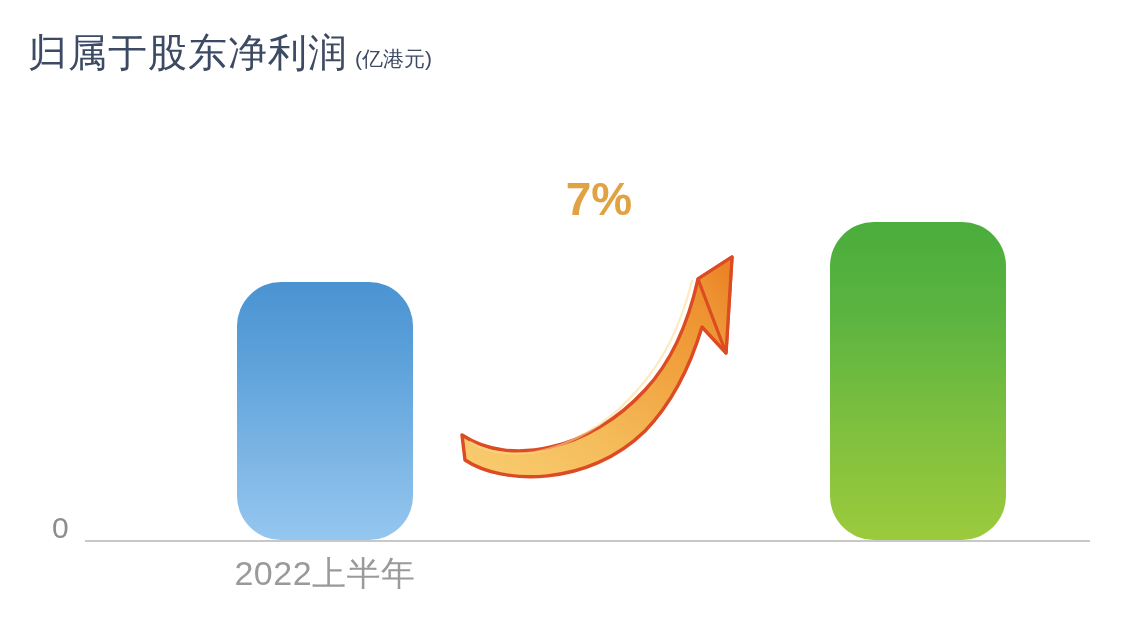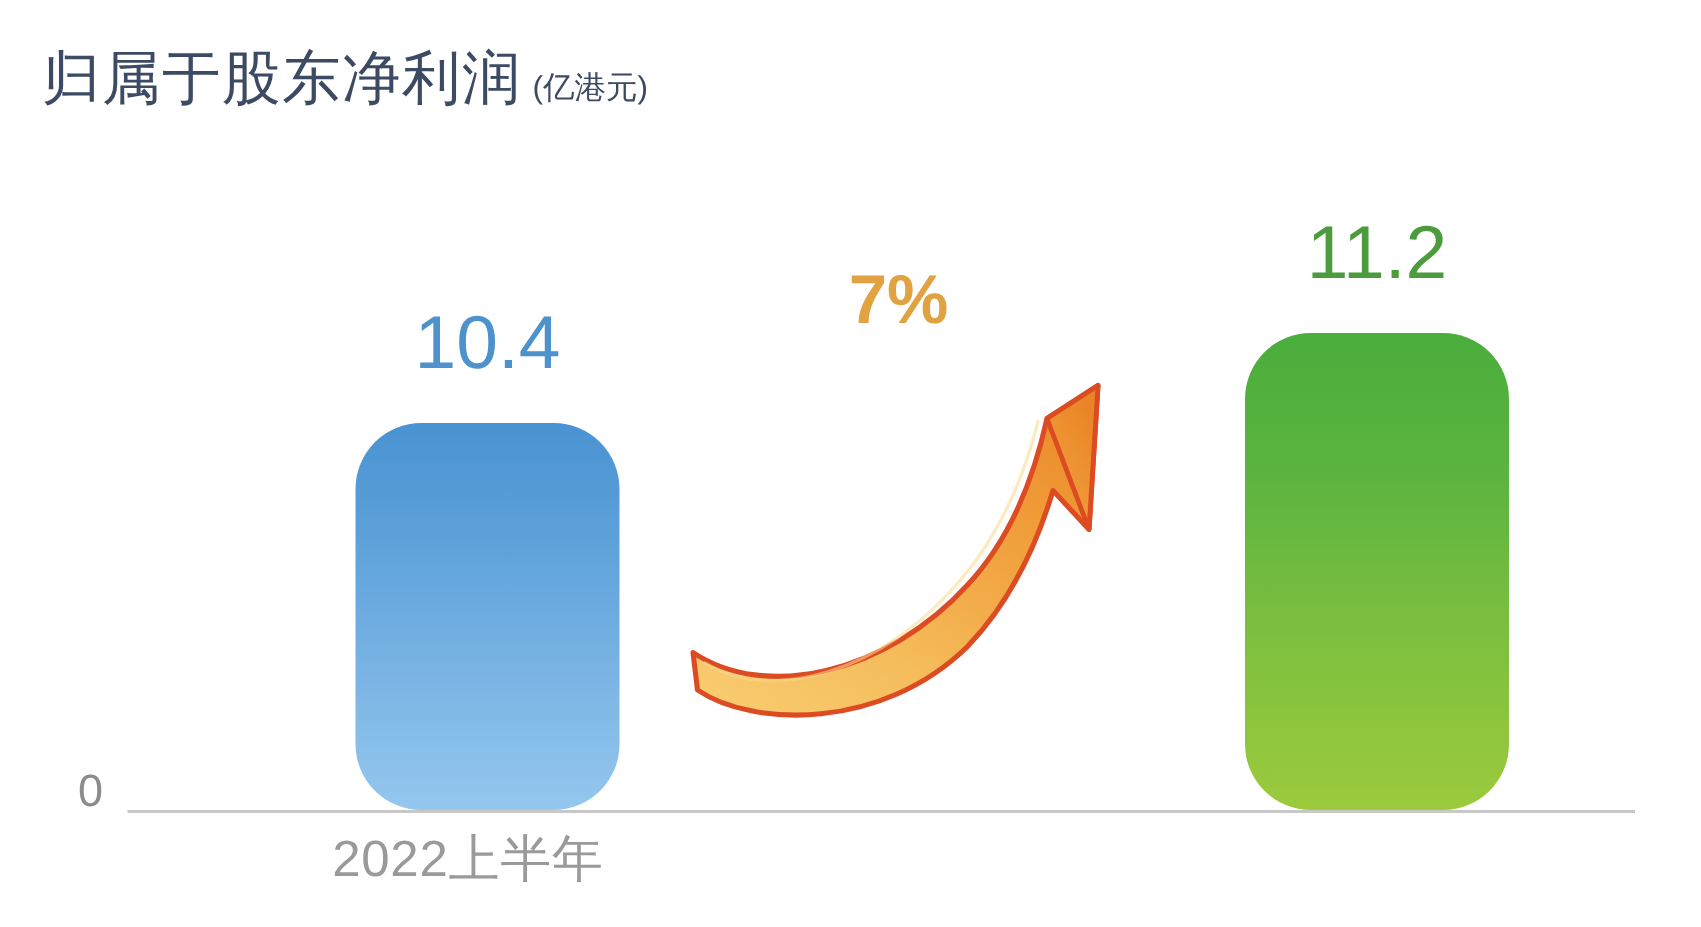--- a/index.html
+++ b/index.html
@@ -142,42 +142,40 @@
   .cat-label {
     position: absolute;
     top: 556px;
     font-size: 34px;
     color: #9a9a9a;
     line-height: 1;
     text-align: center;
     white-space: nowrap;
     letter-spacing: 0.5px;
   }
-  .cat-2022 { left: 182px; width: 260px; }
+  .cat-2022 { left: 195px; width: 260px; }
   .cat-2023 { left: 788px; width: 260px; }
 </style>
 </head>
 <body>
 
 <div id="chart-root">
 
   <div class="chart-title">
     <span class="title-main">归属于股东净利润</span><span class="title-unit">(亿港元)</span>
   </div>
 
   <div class="plot">
 
     <div class="axis-zero">0</div>
     <div class="axis-line"></div>
 
     <div class="bar bar-2022"></div>
-    <div class="value-label value-2022">10.4</div>
 
     <div class="bar bar-2023"></div>
-    <div class="value-label value-2023">11.2</div>
 
     <div class="arrow-wrap">
       <svg width="310" height="245" viewBox="0 0 310 245" xmlns="http://www.w3.org/2000/svg">
         <defs>
           <linearGradient id="arrowGrad" x1="0" y1="1" x2="0.85" y2="0">
             <stop offset="0%" stop-color="#f9cd72"></stop>
             <stop offset="35%" stop-color="#f5bc5b"></stop>
             <stop offset="70%" stop-color="#f0a03c"></stop>
             <stop offset="100%" stop-color="#ec8a2a"></stop>
           </linearGradient>

